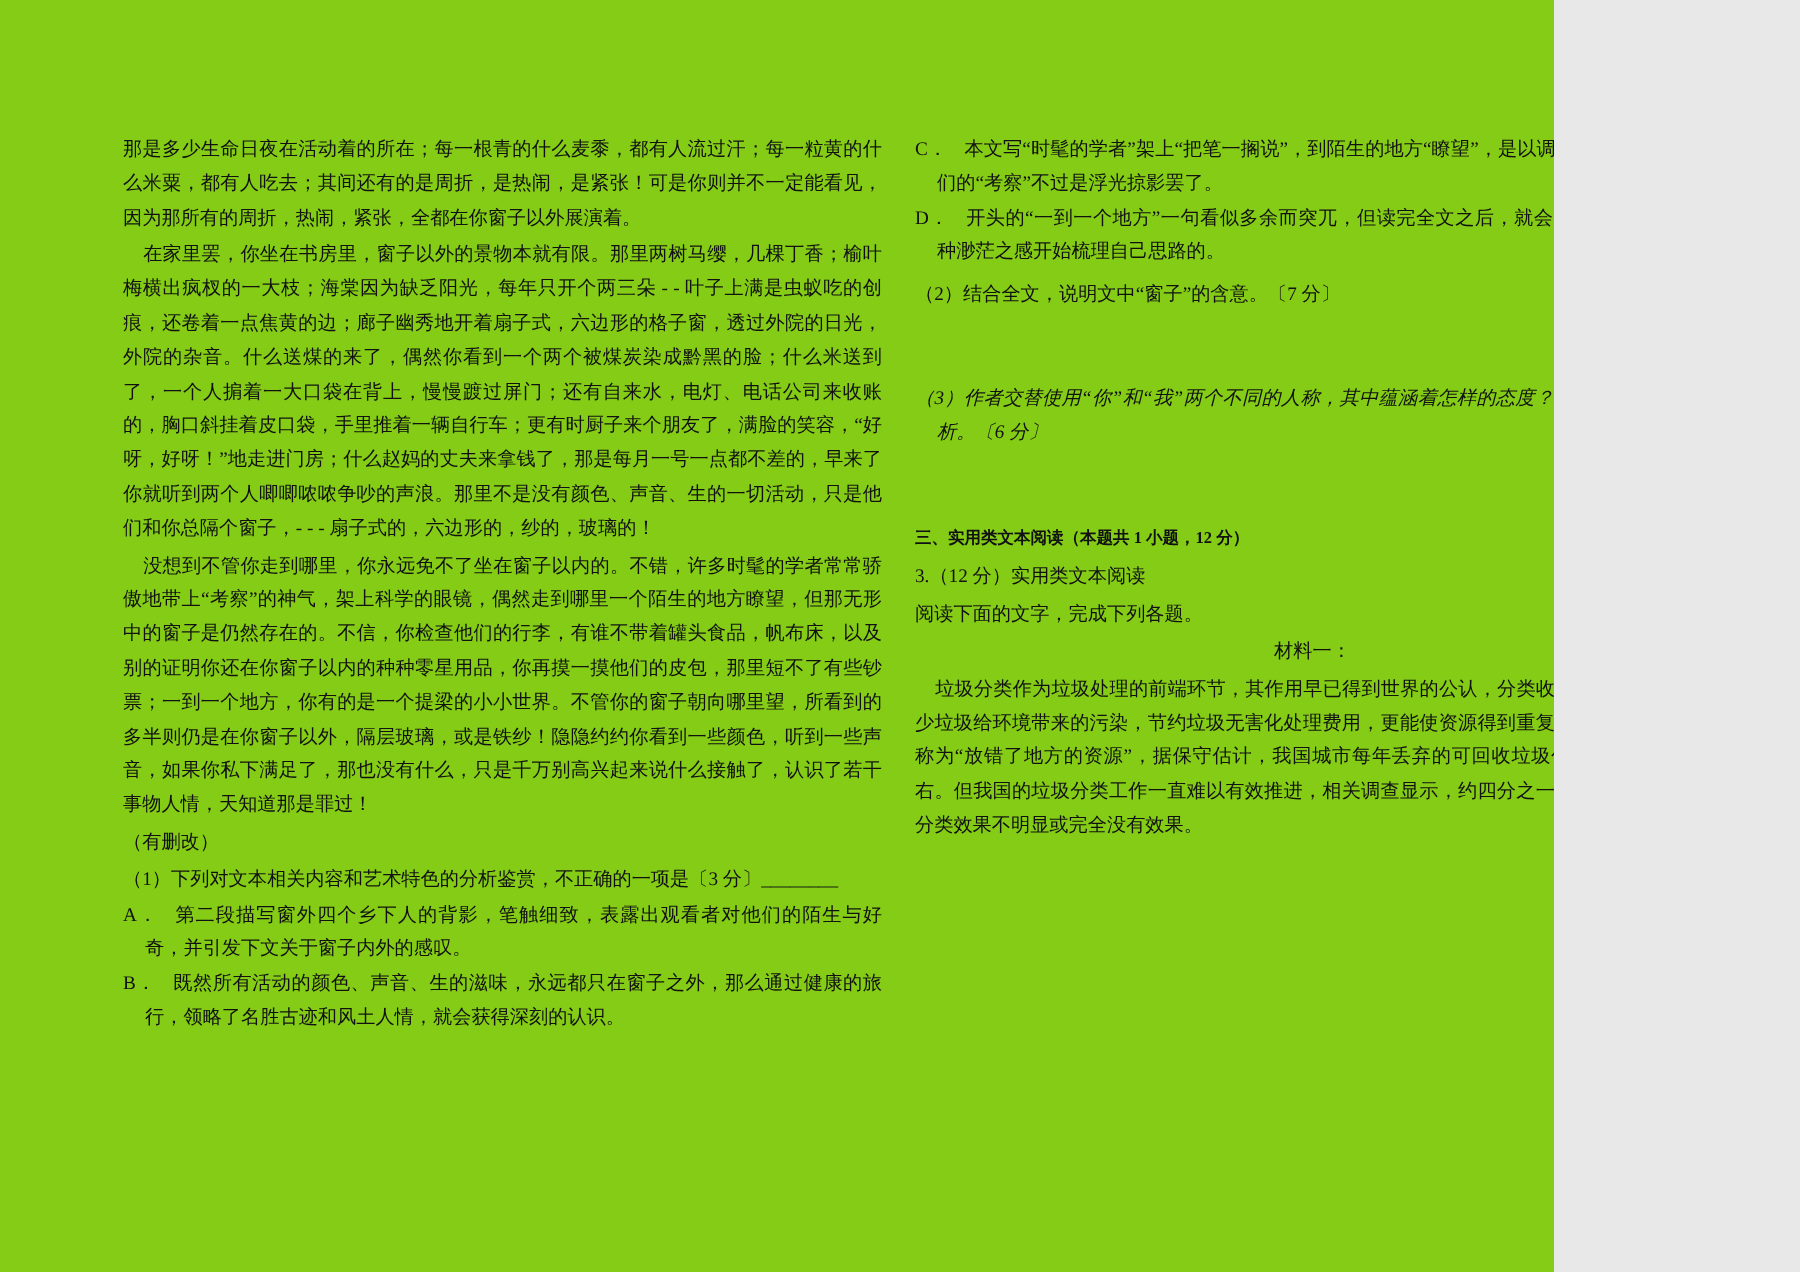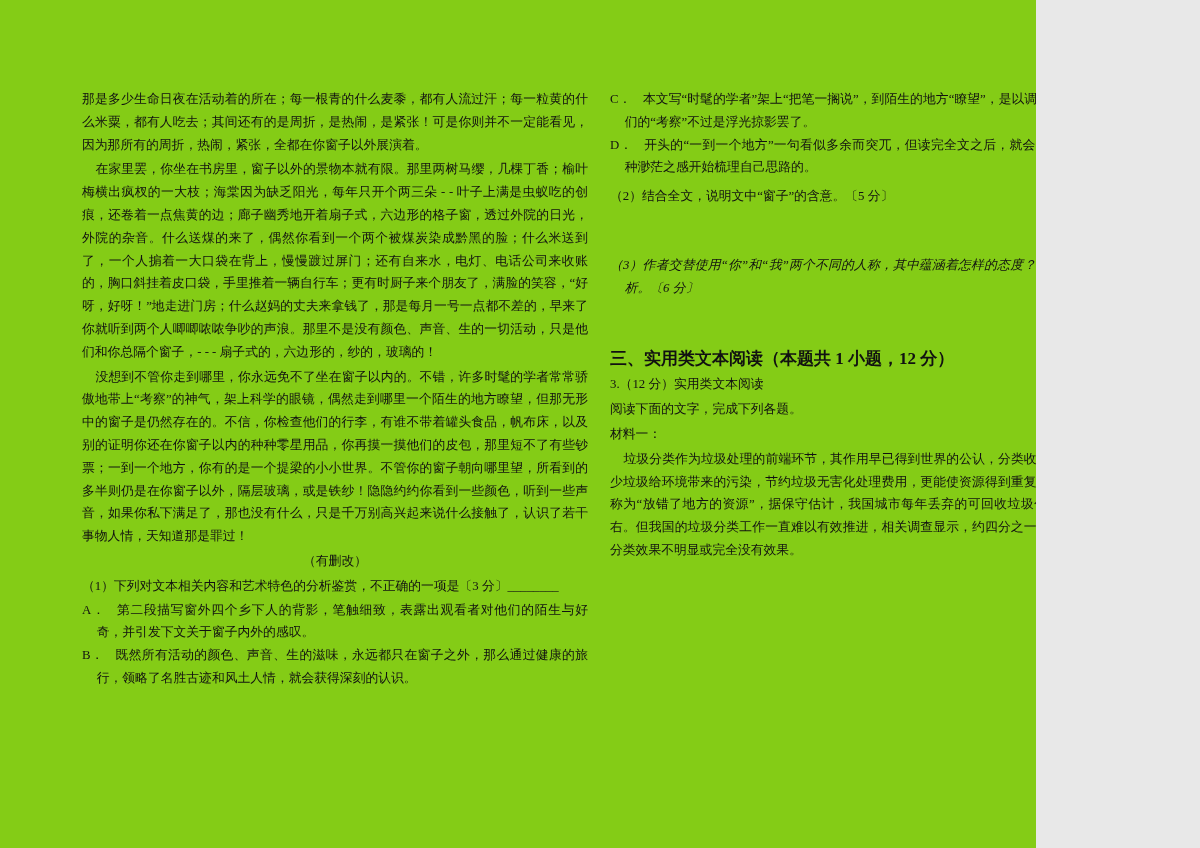--- a/index.html
+++ b/index.html
@@ -28,21 +28,21 @@
     text-align: justify;
     color: #111111;
   }
   .col-left  { width: 506px; }
   .col-right { width: 530px; }
 
   .para { margin: 0 0 2px 0; }
   .para-indent { text-indent: 1.05em; }
 
   .credit {
-    text-align: center;
+    text-align: left;
     margin: 1px 0 2px 0;
   }
 
   .question { margin: 1px 0; }
 
   .option {
     padding-left: 1.15em;
     text-indent: -1.15em;
     margin: 0;
   }
@@ -56,26 +56,26 @@
     padding-left: 1.15em;
     text-indent: -1.15em;
   }
 
   .q2 { margin-top: 6px; }
   .q3 { margin-top: 46px; font-style: italic; }
 
   .section-heading {
     margin-top: 48px;
     font-weight: bold;
-    font-size: 17px;
+    font-size: 11px;
   }
   .item-title { margin-top: 3px; }
   .instruction { margin-top: 2px; }
   .material-label {
-    text-align: left;
+    text-align: center;
     margin-top: 2px;
   }
   .material-paras { margin-top: 2px; }
 
   .footer {
     position: absolute;
     left: 0; top: 771px;
     width: 1200px;
     text-align: right;
     font-size: 12.5px;
@@ -112,21 +112,21 @@
     </div>
 
     <div class="col col-right">
       <div class="option">
         <span class="opt-label">C．</span><span>本文写“时髦的学者”架上“把笔一搁说”，到陌生的地方“瞭望”，是以调侃的方式来讥刺他们的“考察”不过是浮光掠影罢了。</span>
       </div>
       <div class="option">
         <span class="opt-label">D．</span><span>开头的“一到一个地方”一句看似多余而突兀，但读完全文之后，就会明白作者正是从那种渺茫之感开始梳理自己思路的。</span>
       </div>
 
-      <div class="question q2 q-hanging">（2）结合全文，说明文中“窗子”的含意。〔5 分〕</div>
+      <div class="question q2 q-hanging">（2）结合全文，说明文中“窗子”的含意。〔7 分〕</div>
 
       <div class="question q3 q-hanging">（3）作者交替使用“你”和“我”两个不同的人称，其中蕴涵着怎样的态度？请结合全文进行分析。〔6 分〕</div>
 
       <div class="section-heading">三、实用类文本阅读（本题共 1 小题，12 分）</div>
 
       <div class="item-title">3.（12 分）实用类文本阅读</div>
 
       <div class="instruction">阅读下面的文字，完成下列各题。</div>
 
       <div class="material-label">材料一：</div>

